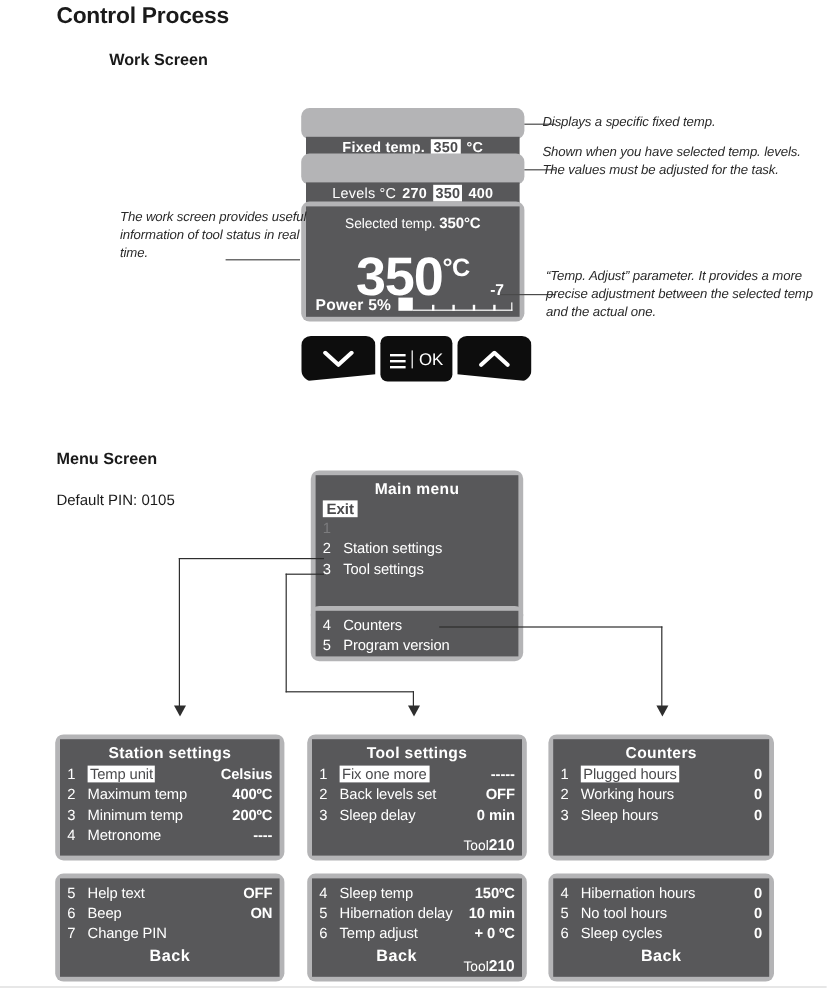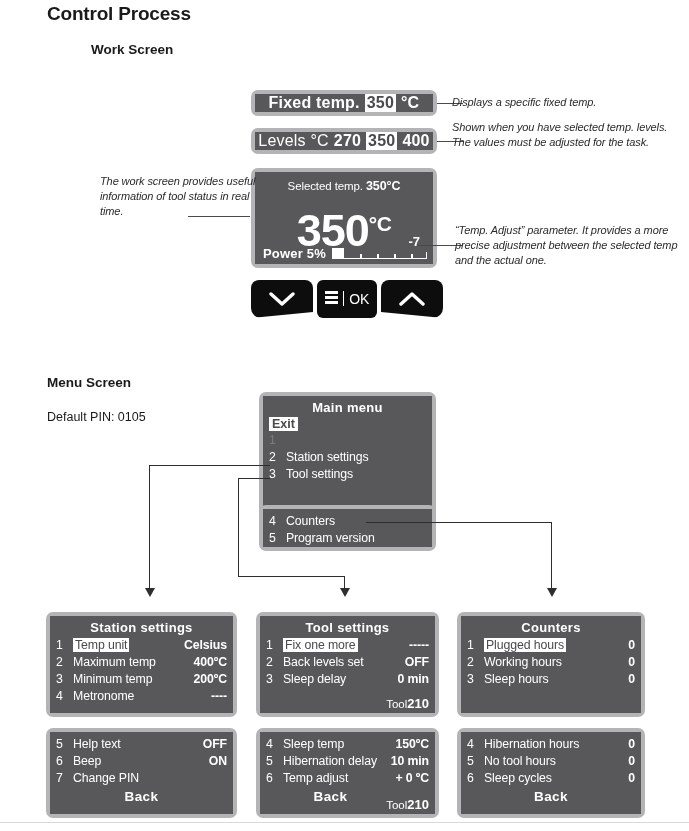--- a/index.html
+++ b/index.html
@@ -73,22 +73,23 @@
     position: relative;
     color: #ffffff;
   }
 
   
   .strip .lcd-inner {
     display: flex;
     align-items: center;
     justify-content: center;
     font-weight: bold;
-    font-size: 16px;
+    font-size: 12px;
     letter-spacing: 0.2px;
+    margin-top: 20px;
   }
   .inv {
     background: #ffffff;
     color: #4a4a4c;
     padding: 0 2px;
     font-weight: bold;
   }
   .sp { display: inline-block; width: 5px; }
 
   
@@ -188,21 +189,21 @@
     border-radius: 6px;
   }
   #btn-up {
     left: 381px; top: 280px; width: 62px; height: 38px;
     border-radius: 8px 8px 10px 4px;
     clip-path: polygon(0 0, 100% 0, 100% 100%, 0 84%);
   }
   .chev { display: block; }
   .menu-ok {
     display: flex;
-    align-items: flex-start;
+    align-items: flex-end;
     gap: 5px;
     font-size: 14px;
     font-weight: 500;
   }
   .hamburger { display: flex; flex-direction: column; gap: 2.5px; }
   .hamburger i {
     display: block;
     width: 13px; height: 2.5px;
     background: #ffffff;
   }

